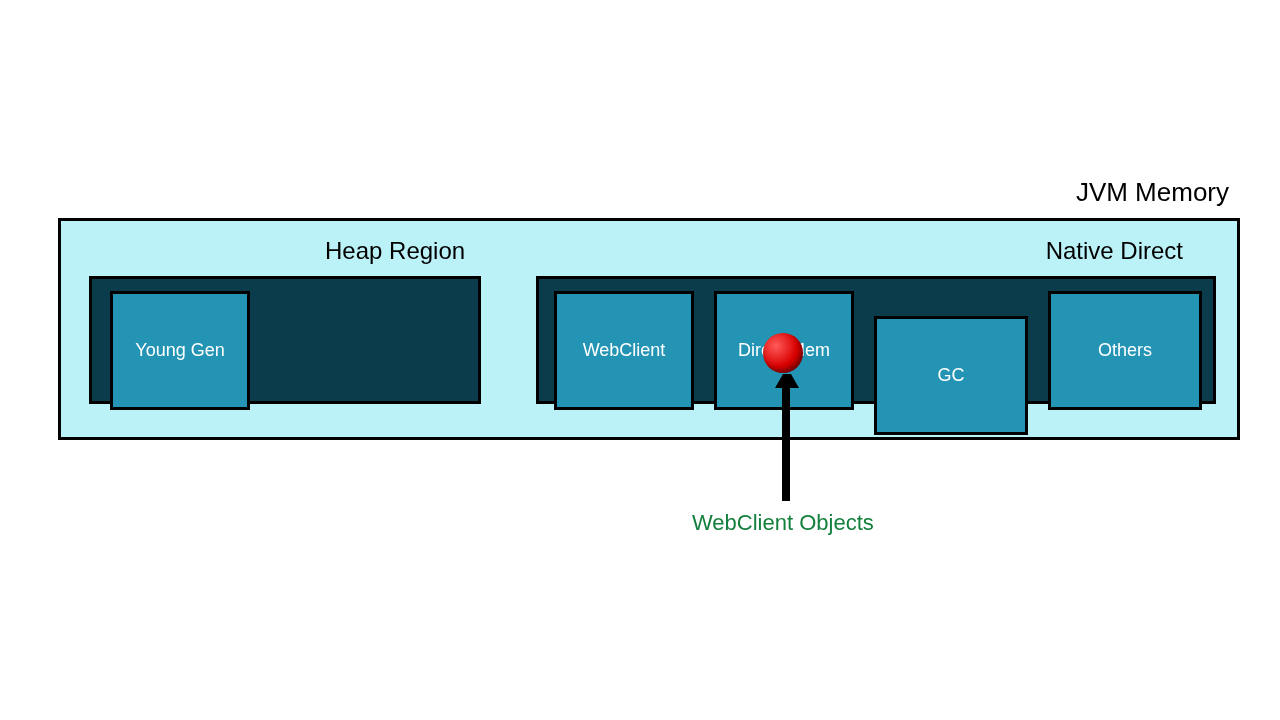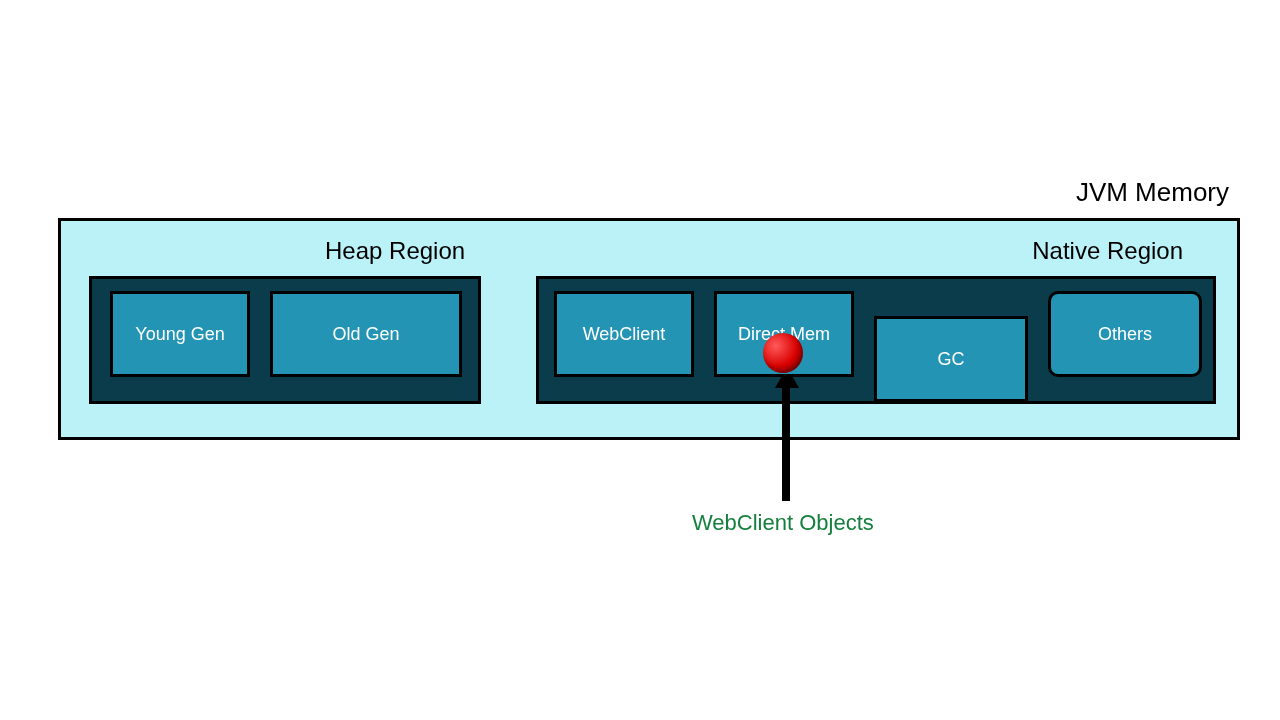--- a/index.html
+++ b/index.html
@@ -40,38 +40,38 @@
     height: 128px;
   }
   .heap-panel { left: 28px; width: 392px; }
   .native-panel { left: 475px; width: 680px; }
 
   .cell {
     position: absolute;
     background: #2494b4;
     border: 3px solid #000;
     top: 12px;
-    height: 86px;
+    height: 119px;
     display: flex;
     align-items: center;
     justify-content: center;
     text-align: center;
     color: #fff;
     font-size: 18px;
     line-height: 1.15;
     padding: 4px;
   }
 
   .cell.young { left: 18px; width: 140px; }
   .cell.old   { left: 178px; width: 192px; }
 
   .cell.meta   { left: 15px;  width: 140px; }
   .cell.direct { left: 175px; width: 140px; }
   .cell.gc     { left: 335px; width: 154px; margin-top: 25px; }
-  .cell.others { left: 509px; width: 154px; border-radius: 10px; }
+  .cell.others { left: 509px; width: 154px; }
 
   .ball {
     position: absolute;
     left: 755px; top: 325px;
     width: 40px; height: 40px;
     border-radius: 50%;
     background: radial-gradient(circle at 32% 32%, #ff5a5a 0%, #d90000 55%, #7a0000 100%);
     box-shadow: inset -2px -3px 5px rgba(0,0,0,0.35);
   }
 
@@ -104,25 +104,24 @@
 </head>
 <body>
 
 <div class="canvas">
 
   <div class="title-outer">JVM Memory</div>
 
   <div class="outer-box">
 
     <div class="region-title heap-title">Heap Region</div>
-    <div class="region-title native-title">Native Region</div>
+    <div class="region-title native-title">Native Direct</div>
 
     <div class="dark-panel heap-panel">
       <div class="cell young">Young Gen</div>
-      <div class="cell old">Old Gen</div>
     </div>
 
     <div class="dark-panel native-panel">
       <div class="cell meta">WebClient</div>
       <div class="cell direct">Direct Mem</div>
       <div class="cell gc">GC</div>
       <div class="cell others">Others</div>
     </div>
 
   </div>

